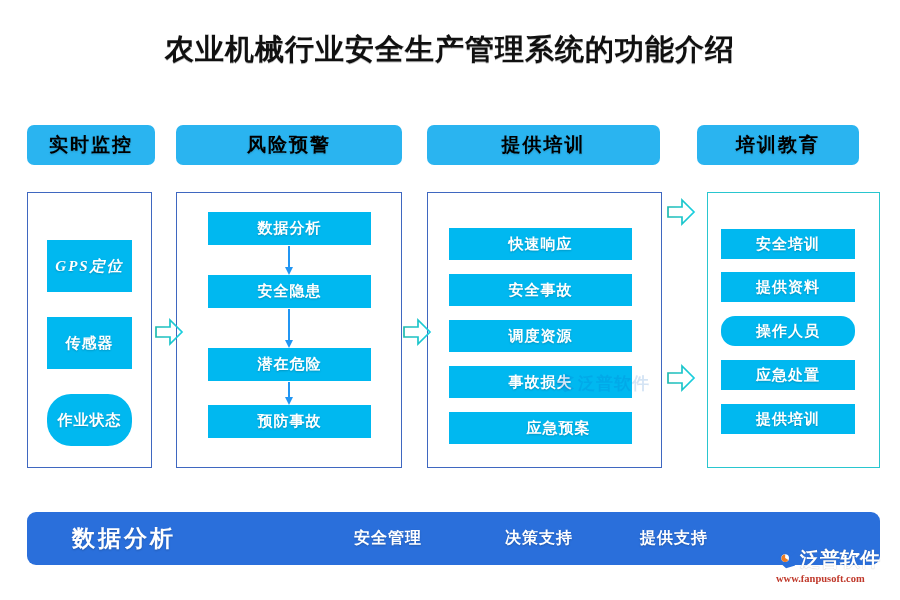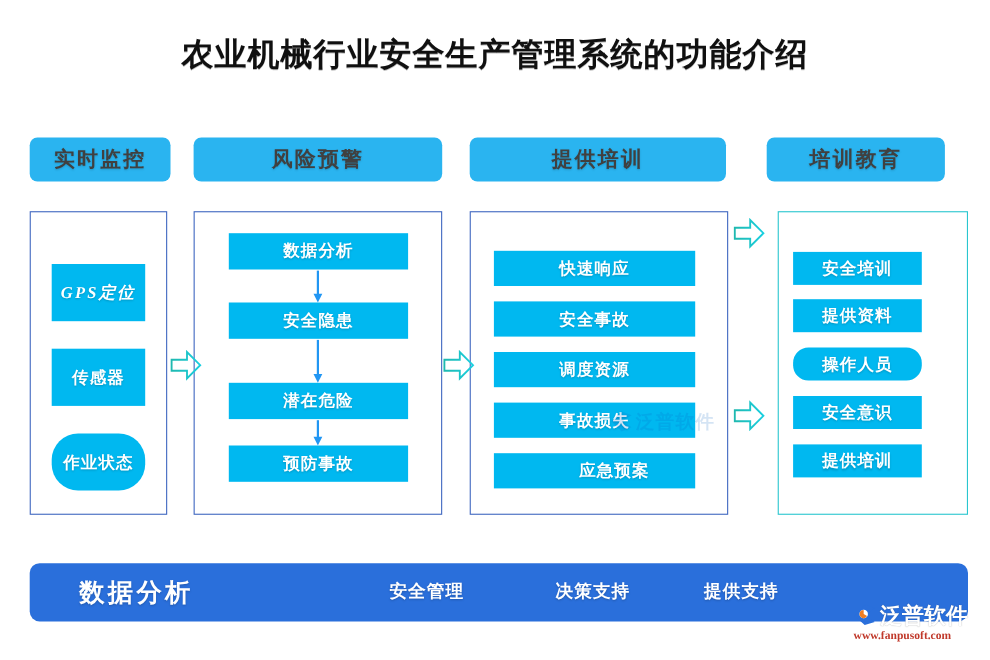--- a/index.html
+++ b/index.html
@@ -38,21 +38,21 @@
     font-family: "Liberation Serif", "DejaVu Serif", serif;
     text-shadow: 0 1px 0 rgba(0,0,0,0.25);
   }
 
   
   .header-pill {
     position: absolute;
     height: 40px;
     border-radius: 7px;
     background: #2ab4f0;
-    color: #404040;
+    color: #000000;
     font-size: 19px;
     font-weight: bold;
     letter-spacing: 2px;
     display: flex;
     align-items: center;
     justify-content: center;
     text-shadow: 0 1px 2px rgba(0,0,0,0.18);
     font-family: "Liberation Serif", "DejaVu Serif", serif;
   }
   .hp1 { left: 27px;  top: 125px; width: 128px; }
@@ -128,21 +128,21 @@
 
   
   .c3-box { left: 449px; width: 183px; height: 32px; }
   .c3-b0 { top: 228px; }
   .c3-b1 { top: 274px; }
   .c3-b2 { top: 320px; }
   .c3-b3 { top: 366px; }
   .c3-b4 { top: 412px; padding-left: 36px; }
 
   
-  .c4-box { left: 721px; width: 117px; height: 30px; }
+  .c4-box { left: 721px; width: 134px; height: 30px; }
   .c4-b0 { top: 229px; }
   .c4-b1 { top: 272px; }
   .c4-b2 { top: 316px; border-radius: 14px; }
   .c4-b3 { top: 360px; }
   .c4-b4 { top: 404px; }
 
   
   .h-arrow {
     position: absolute;
     width: 30px;
@@ -307,21 +307,21 @@
   <div class="item-box c4-box c4-b0">
     <span>安全培训</span>
   </div>
   <div class="item-box c4-box c4-b1">
     <span>提供资料</span>
   </div>
   <div class="item-box c4-box c4-b2">
     <span>操作人员</span>
   </div>
   <div class="item-box c4-box c4-b3">
-    <span>安全意识</span>
+    <span>应急处置</span>
   </div>
   <div class="item-box c4-box c4-b4">
     <span>提供培训</span>
   </div>
 
   <div class="h-arrow ha-1">
     <svg width="30" height="32" viewBox="0 0 30 32">
       <defs>
         <linearGradient id="agrad1" x1="0" y1="0" x2="1" y2="0">
           <stop offset="0%" stop-color="#1fb9b0"></stop>

